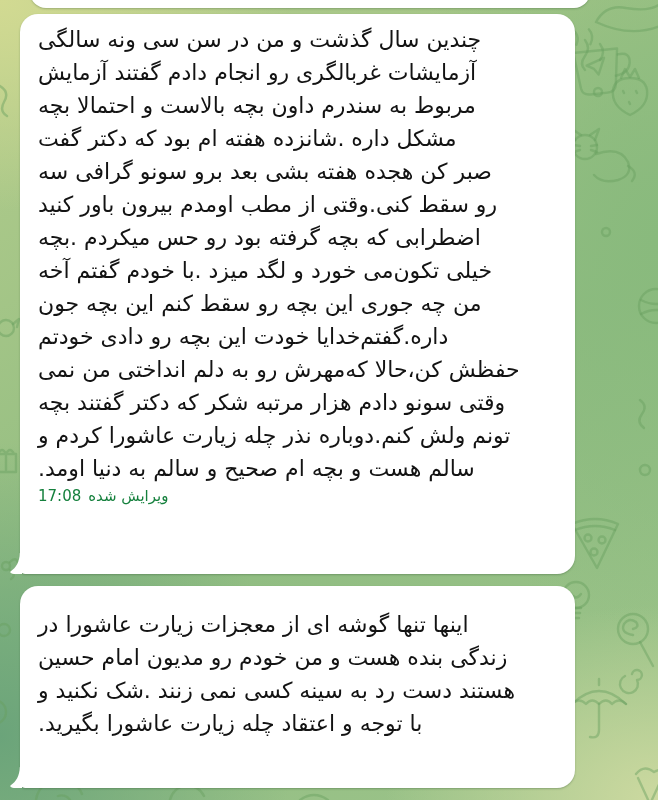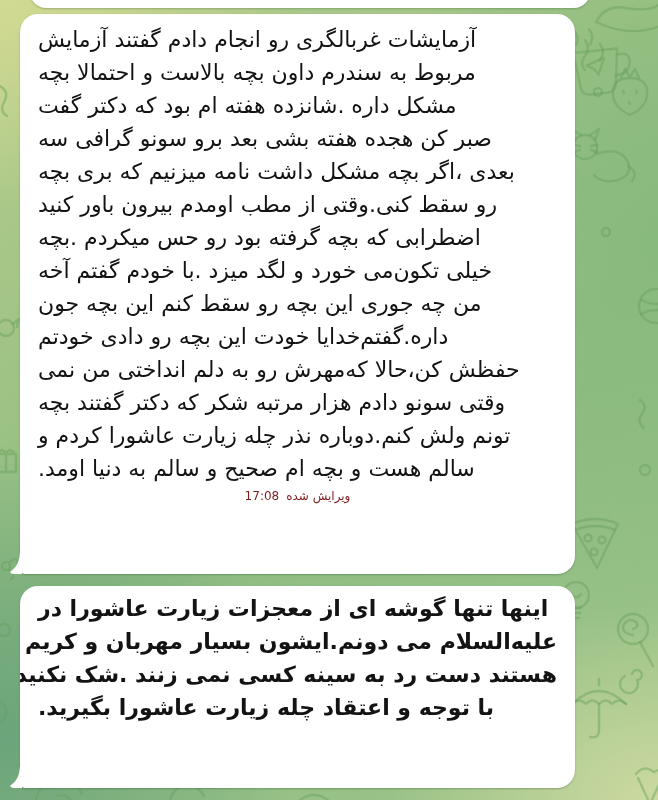--- a/index.html
+++ b/index.html
@@ -42,23 +42,23 @@
   .msg-text{
     direction:rtl;
     text-align:left;
     font-size:22px;
     line-height:33px;
     color:#131313;
   }
   .msg-text .line{ white-space:nowrap; }
   .meta{
     direction:rtl;
-    text-align:center;
-    color:#7f1d1d;
-    font-size:12px;
+    text-align:left;
+    color:#15803d;
+    font-size:15px;
     line-height:21px;
     padding-top:1px;
   }
   .meta .edited{ margin-left:7px; }
   .tail{
     position:absolute;
     left:-10px; bottom:0;
     width:12px; height:21px;
   }
   .tail path{ fill:#ffffff; }
@@ -171,49 +171,49 @@
       <path d="M170 800 a18 18 0 0 1 34 -4"></path>
       <path d="M300 800 q14 -10 28 0"></path>
     </g>
   </svg>
 
   <div class="partial-bubble"></div>
 
   <div class="msg" style="left:20px; top:14px; width:555px;">
     <div class="bubble" style="min-height:560px;">
       <div class="msg-text">
+          <div class="line">چندین سال گذشت و من در سن سی ونه سالگی</div>
           <div class="line">آزمایشات غربالگری رو انجام دادم گفتند آزمایش</div>
           <div class="line">مربوط به سندرم داون بچه بالاست و احتمالا بچه</div>
           <div class="line">مشکل داره .شانزده هفته ام بود که دکتر گفت</div>
           <div class="line">صبر کن هجده هفته بشی بعد برو سونو گرافی سه</div>
-          <div class="line">بعدی ،اگر بچه مشکل داشت نامه میزنیم که بری بچه</div>
           <div class="line">رو سقط کنی.وقتی از مطب اومدم بیرون باور کنید</div>
           <div class="line">اضطرابی که بچه گرفته بود رو حس میکردم .بچه</div>
           <div class="line">خیلی تکون‌می خورد و لگد میزد .با خودم گفتم آخه</div>
           <div class="line">من چه جوری این بچه رو سقط کنم این بچه جون</div>
           <div class="line">داره.گفتم‌خدایا خودت این بچه رو دادی خودتم</div>
           <div class="line">حفظش کن،حالا که‌مهرش رو به دلم انداختی من نمی</div>
           <div class="line">وقتی سونو دادم هزار مرتبه شکر که دکتر گفتند بچه</div>
           <div class="line">تونم ولش کنم.دوباره نذر چله زیارت عاشورا کردم و</div>
           <div class="line">سالم هست و بچه ام صحیح و سالم به دنیا اومد.</div>
         </div>
       <div class="meta">
         <span class="edited">ویرایش شده</span><span class="time">17:08</span>
       </div>
     </div>
     <svg class="tail" viewBox="0 0 12 21">
         <path d="M12 0 L12 21 L4 21 C1.2 21 -0.6 19.4 0.7 18.3 C6 14.8 9.6 8.8 9.8 0 Z"></path>
       </svg>
   </div>
 
   <div class="msg" style="left:20px; top:586px; width:555px;">
-    <div class="bubble" style="min-height:202px; padding-top:6px;font-weight:bold;">
+    <div class="bubble" style="min-height:202px; padding-top:22px;">
       <div class="msg-text">
           <div class="line">اینها تنها گوشه ای از معجزات زیارت عاشورا در</div>
-          <div class="line">علیه‌السلام می دونم.ایشون بسیار مهربان و کریم</div>
+          <div class="line">زندگی بنده هست و من خودم رو مدیون امام حسین</div>
           <div class="line">هستند دست رد به سینه کسی نمی زنند .شک نکنید و</div>
           <div class="line">با توجه و اعتقاد چله زیارت عاشورا بگیرید.</div>
         </div>
     </div>
     <svg class="tail" viewBox="0 0 12 21">
         <path d="M12 0 L12 21 L4 21 C1.2 21 -0.6 19.4 0.7 18.3 C6 14.8 9.6 8.8 9.8 0 Z"></path>
       </svg>
   </div>
 
 </div>

